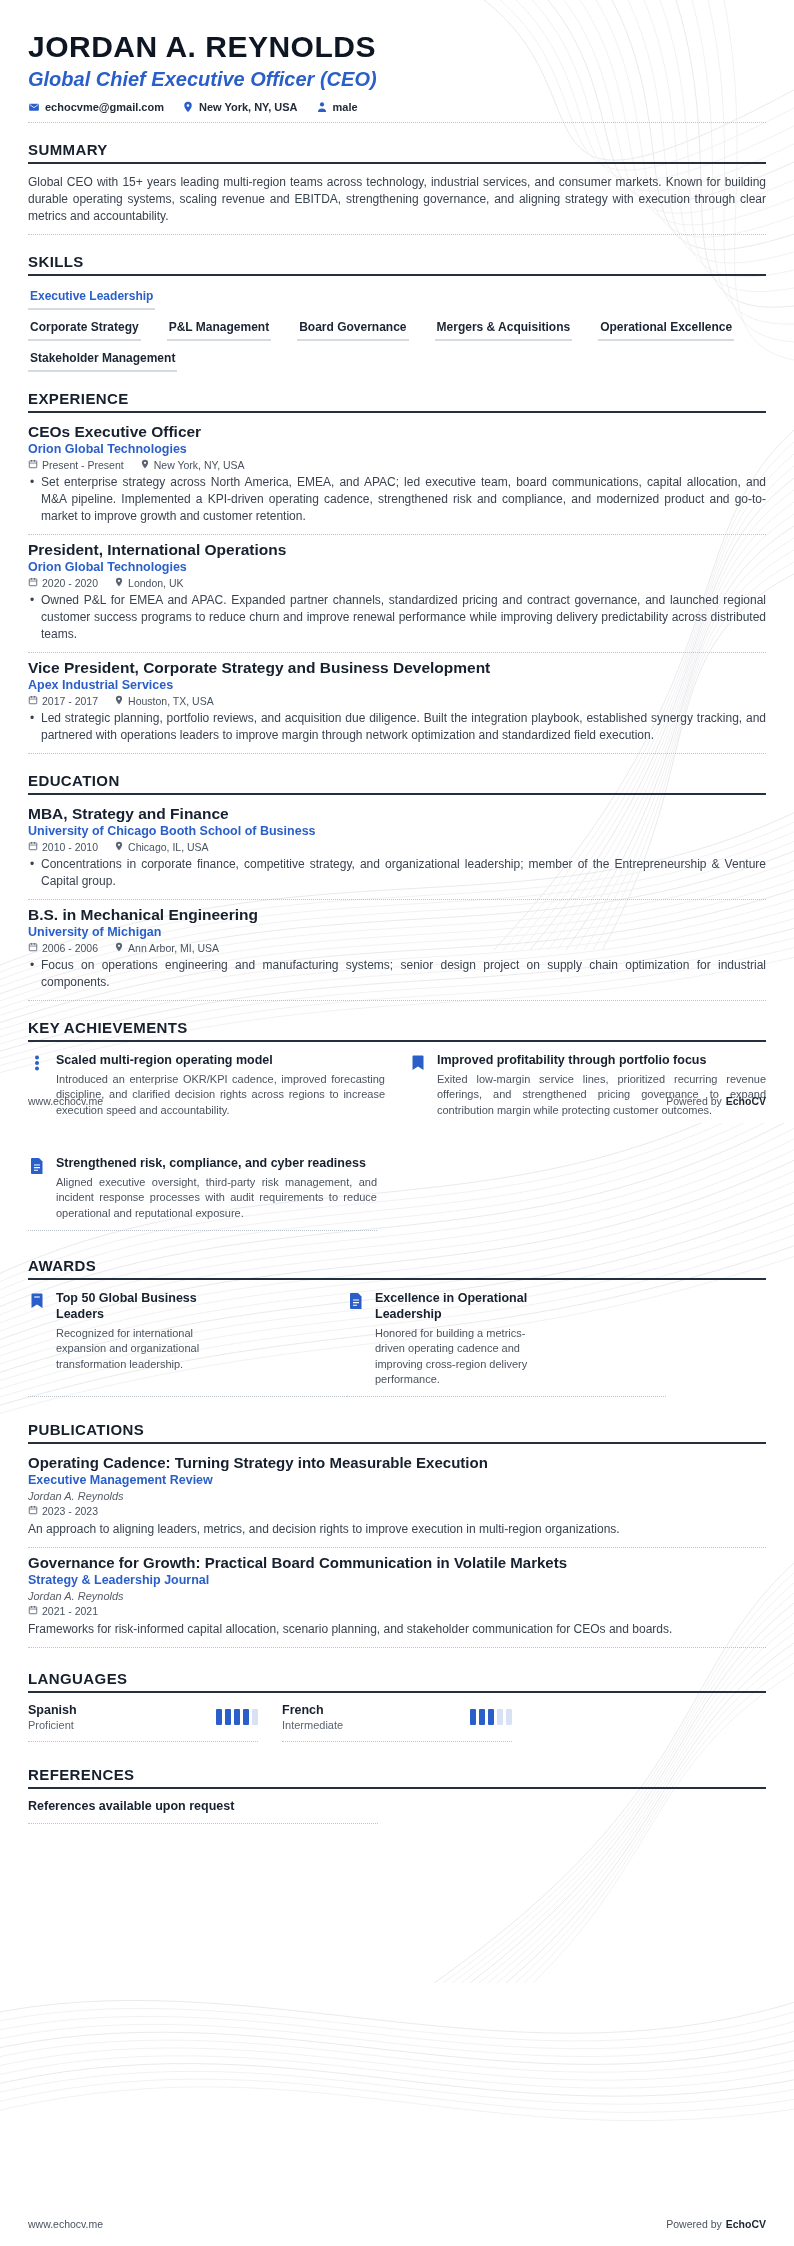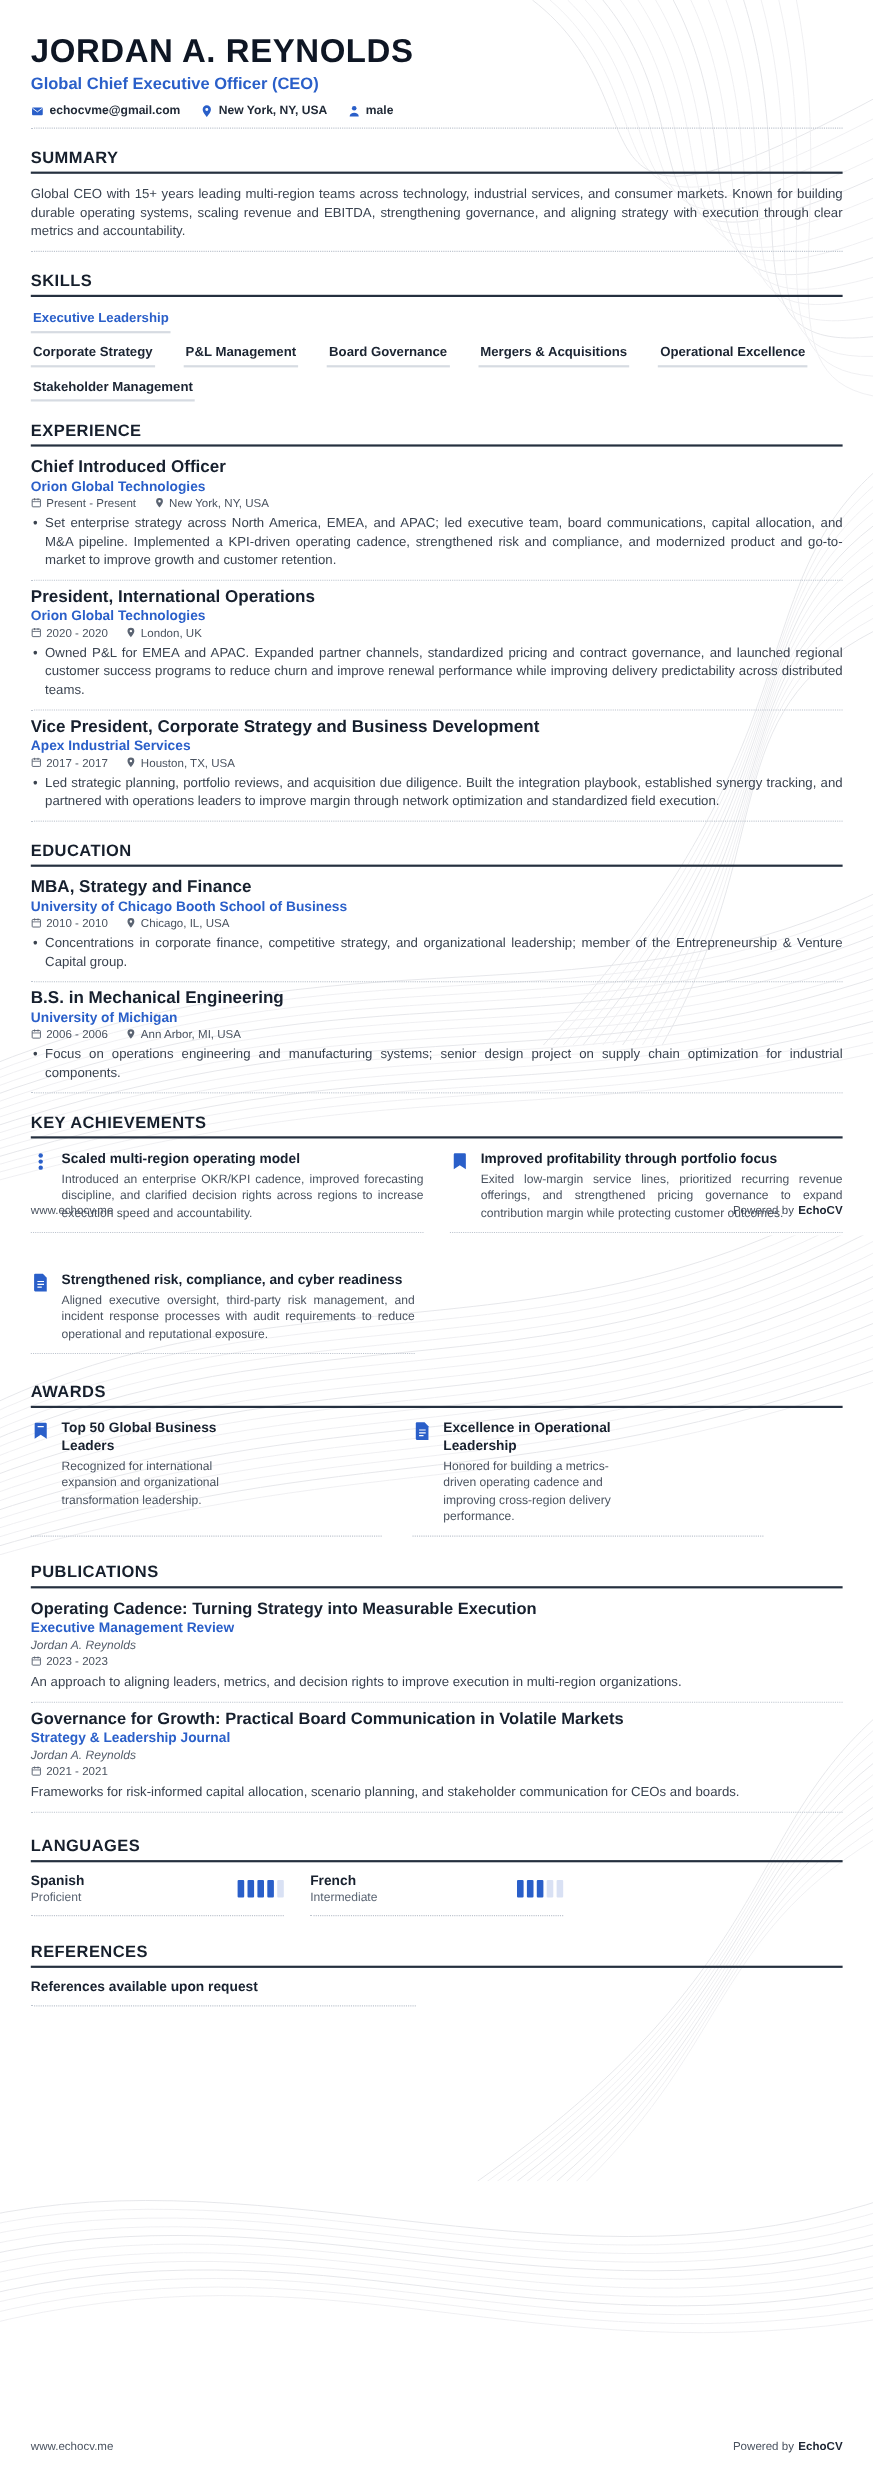--- a/index.html
+++ b/index.html
@@ -14,21 +14,21 @@
   }
   *{box-sizing:border-box;}
   html,body{margin:0;padding:0;background:#fff;}
   body{width:794px;font-family:"Liberation Sans",sans-serif;color:var(--body);}
   .page{position:relative;width:794px;height:1123px;overflow:hidden;background:#fff;}
   .waves{position:absolute;z-index:0;pointer-events:none;opacity:.85;}
   .content{position:relative;z-index:1;padding:26px 28px 0;}
 
   
   h1.name{margin:4px 0 0;font-size:30px;line-height:1.12;font-weight:800;letter-spacing:.5px;color:#0e1624;}
-  .job-title{margin-top:4px;font-size:15px;font-weight:bold;color:var(--accent);}
+  .job-title{margin-top:4px;font-size:20px;font-weight:bold;color:var(--accent);font-style:italic;}
   .contact{display:flex;align-items:center;gap:18px;margin-top:10px;}
   .c-item{display:inline-flex;align-items:center;gap:5px;font-size:11px;font-weight:bold;color:#222b38;justify-content:flex-end;}
   .c-icon{width:12px;height:12px;color:var(--accent);flex:none;}
   .header-sep{margin-top:10px;}
 
   
   .sec{margin-top:18px;}
   h2.sec-h{margin:0 0 10px;padding-bottom:4px;font-size:15px;font-weight:800;letter-spacing:.4px;color:var(--heading);border-bottom:2px solid var(--rule);}
   .body-text{margin:0;font-size:12px;line-height:1.42;color:var(--body);}
   .just{text-align:justify;}
@@ -50,21 +50,21 @@
   li.bullet{position:relative;padding-left:13px;font-size:12px;line-height:1.42;text-align:justify;}
   li.bullet::before{content:"\2022";position:absolute;left:2px;top:0;color:#39424e;}
 
   
   .grid2{display:grid;grid-template-columns:1fr 1fr;column-gap:24px;}
   .ach{display:flex;gap:10px;padding-bottom:9px;border-bottom:1px dotted var(--dot);align-items:flex-start;}
   .ach-icon{width:18px;height:18px;color:var(--accent);flex:none;margin-top:2px;}
   .ach-title{font-size:12.5px;font-weight:bold;color:#17202e;margin-bottom:4px;line-height:1.3;}
   .ach-text{font-size:11px;line-height:1.38;color:#4a5360;}
   .half{width:calc(50% - 20px);}
-  .awards-grid{display:grid;grid-template-columns:319px 319px;column-gap:28px;}
+  .awards-grid{display:grid;grid-template-columns:319px 319px;}
   .award .ach-title{max-width:178px;}
   .award .ach-text{max-width:178px;}
 
   
   .pub-title{margin:6px 0 2px;font-size:15px;font-weight:bold;color:#17202e;}
   .pub-journal{font-size:12.5px;font-weight:bold;color:var(--accent);margin-bottom:3px;}
   .pub-author{font-size:11px;font-style:italic;color:#555e6b;margin-bottom:3px;}
   .pub-desc{font-size:12px;line-height:1.42;color:var(--body);margin-top:4px;}
 
   
@@ -191,21 +191,21 @@
           <span class="skill">Mergers &amp; Acquisitions</span>
           <span class="skill">Operational Excellence</span>
           <span class="skill">Stakeholder Management</span>
         </div>
       </section>
 
       <section class="sec">
         <h2 class="sec-h">EXPERIENCE</h2>
 
         <div class="xp">
-          <div class="xp-title">Chief Introduced Officer</div>
+          <div class="xp-title">CEOs Executive Officer</div>
           <div class="xp-company">Orion Global Technologies</div>
           <div class="meta">
             <span class="m-item">
               <svg class="m-icon" viewBox="0 0 16 16">
                   <rect x="2" y="3" width="12" height="11" rx="1" fill="none" stroke="currentColor" stroke-width="1.4"></rect>
                   <path d="M2 6.5h12" stroke="currentColor" stroke-width="1.2"></path>
                   <path d="M5.5 1.5v3M10.5 1.5v3" stroke="currentColor" stroke-width="1.4"></path>
                 </svg>
               <span>Present - Present</span>
             </span>

